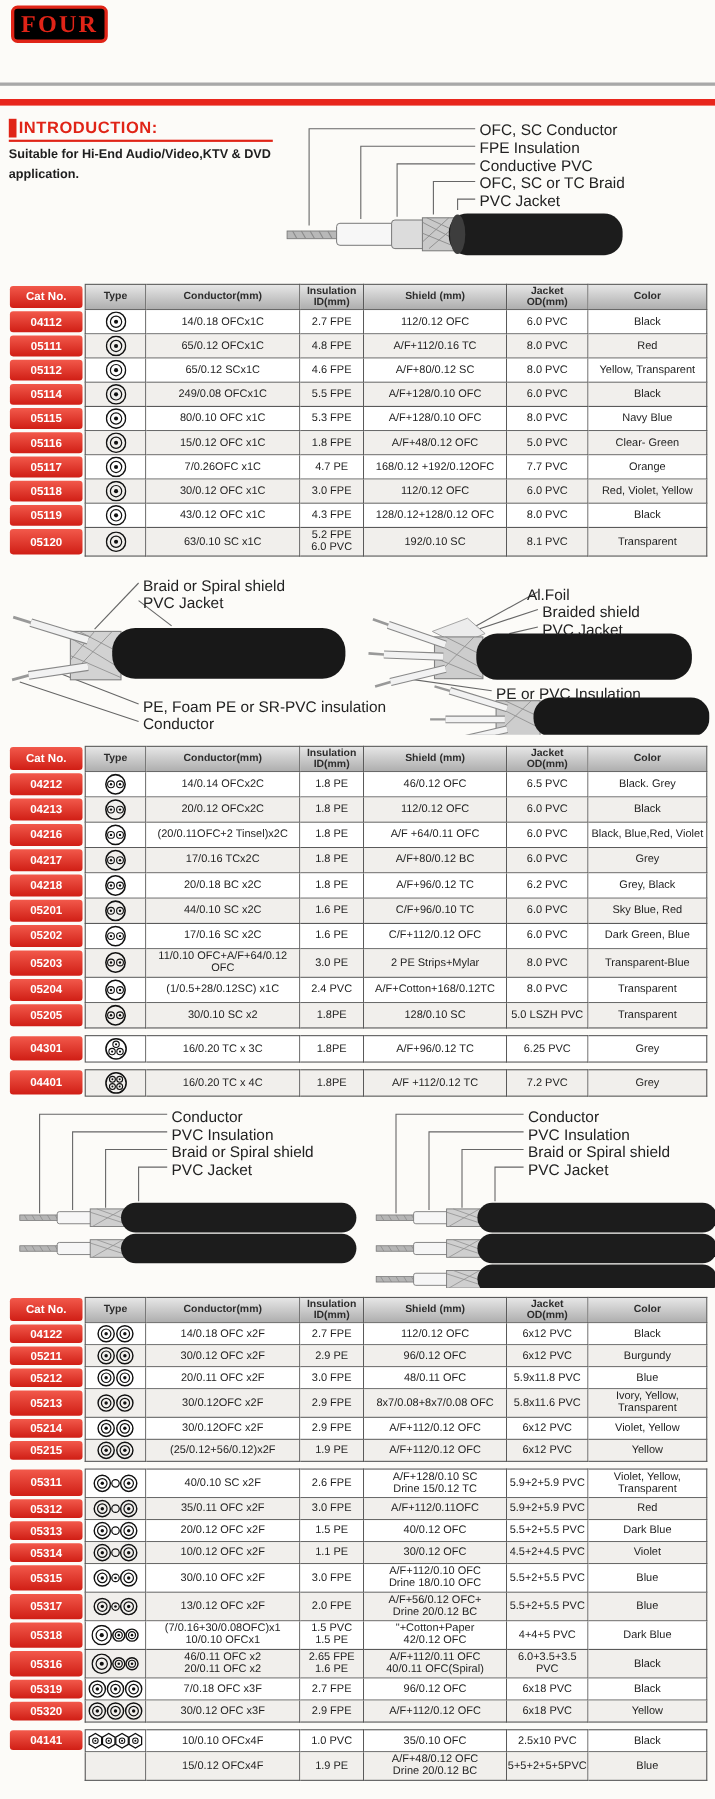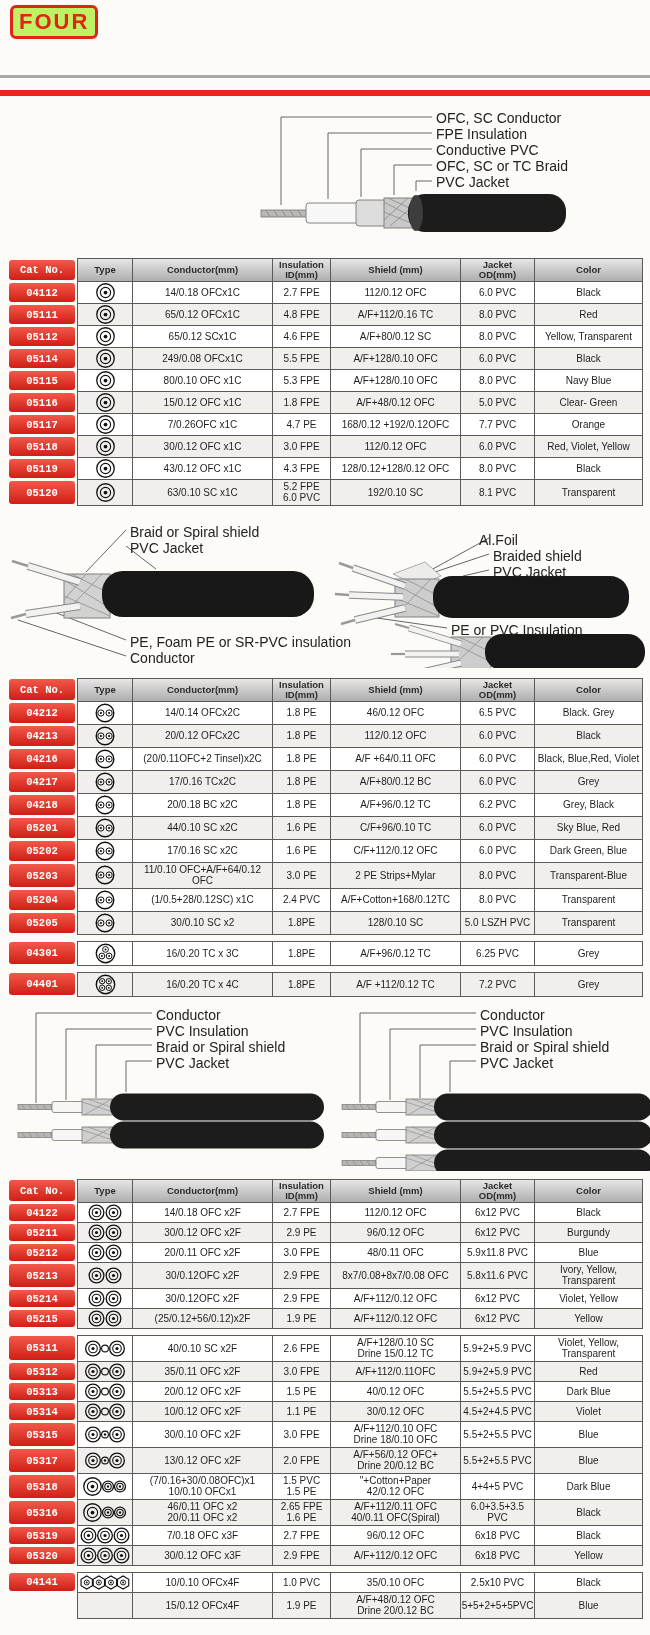--- a/index.html
+++ b/index.html
@@ -8,23 +8,23 @@
     font-family:"Liberation Sans", sans-serif;position:relative;overflow:hidden;
   }
   
   .page-header{display:flex;align-items:flex-start;padding:4px 10px 0 10px;}
   .page-title{
     flex:1;text-align:center;font-family:"DejaVu Sans",sans-serif;
     font-weight:800;font-size:26px;letter-spacing:3px;color:#8f8f8f;
     text-shadow:1px 1px 0 #c9c9c9;padding-left:70px;margin-top:2px;
   }
   .logo-four{
-    border:3px solid #e02417;border-radius:6px;background:#bef264;
+    border:3px solid #e02417;border-radius:6px;background:#000000;
     color:#e02417;font-weight:800;font-size:22px;letter-spacing:2px;
-    padding:0 6px;line-height:28px;margin-top:1px;
+    padding:0 6px;line-height:28px;margin-top:1px;font-family:Liberation Serif, serif;
   }
   .hr-gray{height:3px;background:#a8a8a8;margin:36px 0 12px 0;}
   .hr-red{height:6px;background:#e8261c;margin:0 0 10px 0;}
   
   .intro{display:flex;padding:2px 4px 0 8px;}
   .intro-left{width:252px;}
   .intro-heading{display:flex;align-items:center;border-bottom:2px solid #e02417;
     padding-bottom:2px;width:240px;margin-bottom:4px;}
   .intro-bar{width:7px;height:17px;background:#e02417;margin-right:2px;}
   .intro-heading span{color:#e02417;font-weight:bold;font-size:15px;letter-spacing:.5px;}
@@ -33,21 +33,21 @@
   .intro-right{position:relative;width:390px;height:138px;}
   .dlabel{position:absolute;font-size:14px;font-weight:normal;color:#222;white-space:nowrap;}
   
   .spec-grid{display:grid;grid-template-columns:70px 56px 140px 58px 130px 74px 108px;
     width:636px;margin:0 0 0 7px;font-size:10px;}
   .cell{display:flex;align-items:center;justify-content:center;text-align:center;
     padding:1px 2px;min-height:19px;line-height:1.15;white-space:pre-line;box-sizing:border-box;}
   .cat{padding:0;border:none;min-height:19px;}
   .cat .chip{flex:1;margin:1.5px 2px;border-radius:3px;background:linear-gradient(180deg,#f2594b,#d01e15);
     color:#fff;font-weight:bold;font-size:10.5px;display:flex;align-items:center;justify-content:center;
-    min-height:16px;align-self:stretch;font-family:Liberation Mono, monospace;}
+    min-height:16px;align-self:stretch;}
   .bcell{border-right:1px solid #5a5a5a;border-bottom:1px solid #5a5a5a;background:#fff;}
   .first-col{border-left:1px solid #5a5a5a;}
   .row-top{border-top:1px solid #5a5a5a;text-align:center;}
   .hd{background:linear-gradient(180deg,#e6e6e6,#aeaeae);font-weight:bold;font-size:9.5px;
     color:#2c2c2c;min-height:22px;line-height:1.05;}
   .stripe{background:#f1efec;}
   .gap{height:6px;border:none;background:transparent;grid-column:1 / -1;}
   .type-ic svg{display:block;}
   
   .diagram{position:relative;width:650px;}
@@ -57,20 +57,25 @@
 <body>
 
 <div class="page-header">
   <div class="logo-four">FOUR</div>
 </div>
 <div class="hr-gray"></div>
 <div class="hr-red"></div>
 
 <div class="intro">
   <div class="intro-left">
+    <div class="intro-heading">
+      <span class="intro-bar"></span>
+      <span>INTRODUCTION:</span>
+    </div>
+    <p class="intro-suitable">Suitable for Hi-End Audio/Video,KTV &amp; DVD application.</p>
   </div>
   <div class="intro-right">
     <svg width="390" height="138">
       <g stroke="#666" stroke-width="1" fill="none">
         <path d="M176,9 H25 V97"></path>
           <path d="M176,25 H72 V91"></path>
         <path d="M176,41 H105 V89"></path>
           <path d="M176,57 H138 V87"></path>
         <path d="M176,73 H160 V83"></path>
       </g>

